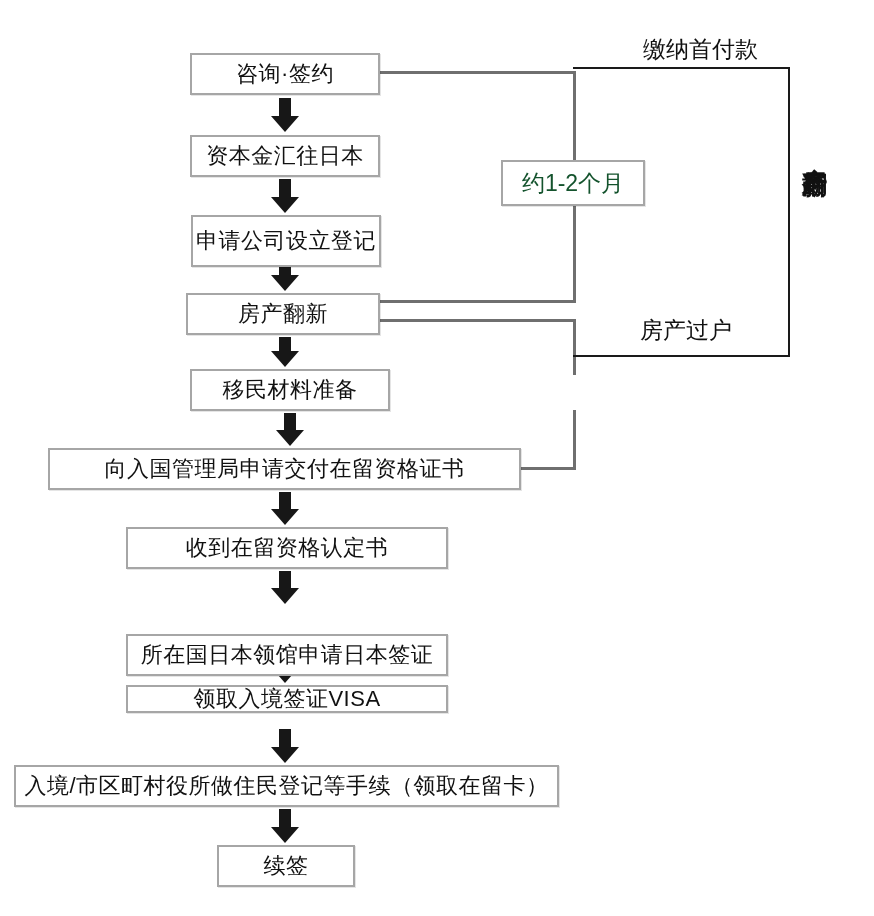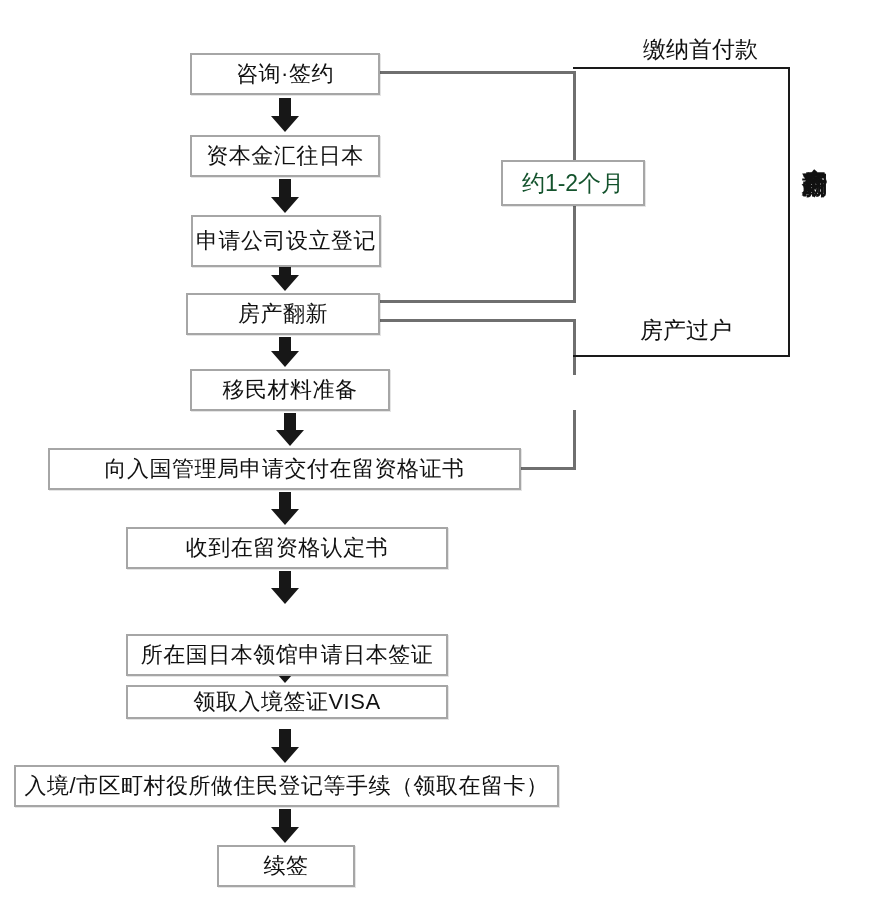--- a/index.html
+++ b/index.html
@@ -176,21 +176,21 @@
   <div class="node" style="left:186px; top:293px; width:194px; height:42px;">房产翻新</div>
 
   <div class="node" style="left:190px; top:369px; width:200px; height:42px;">移民材料准备</div>
 
   <div class="node wide" style="left:48px; top:448px; width:473px; height:42px;">向入国管理局申请交付在留资格证书</div>
 
   <div class="node wide" style="left:126px; top:527px; width:322px; height:42px;">收到在留资格认定书</div>
 
   <div class="node wide" style="left:126px; top:606px; width:322px; height:42px;margin-top:28px;">所在国日本领馆申请日本签证</div>
 
-  <div class="node wide" style="left:126px; top:685px; width:322px; height:34px;">领取入境签证VISA</div>
+  <div class="node wide" style="left:126px; top:685px; width:322px; height:28px;">领取入境签证VISA</div>
 
   <div class="node wide" style="left:14px; top:765px; width:545px; height:42px;">入境/市区町村役所做住民登记等手续（领取在留卡）</div>
 
   <div class="node" style="left:217px; top:845px; width:138px; height:42px;">续签</div>
 
   <div class="duration" style="left:501px; top:160px; width:144px; height:46px;">约1-2个月</div>
 
 
   <div class="caption" style="left:643px; top:34px;">缴纳首付款</div>
 

